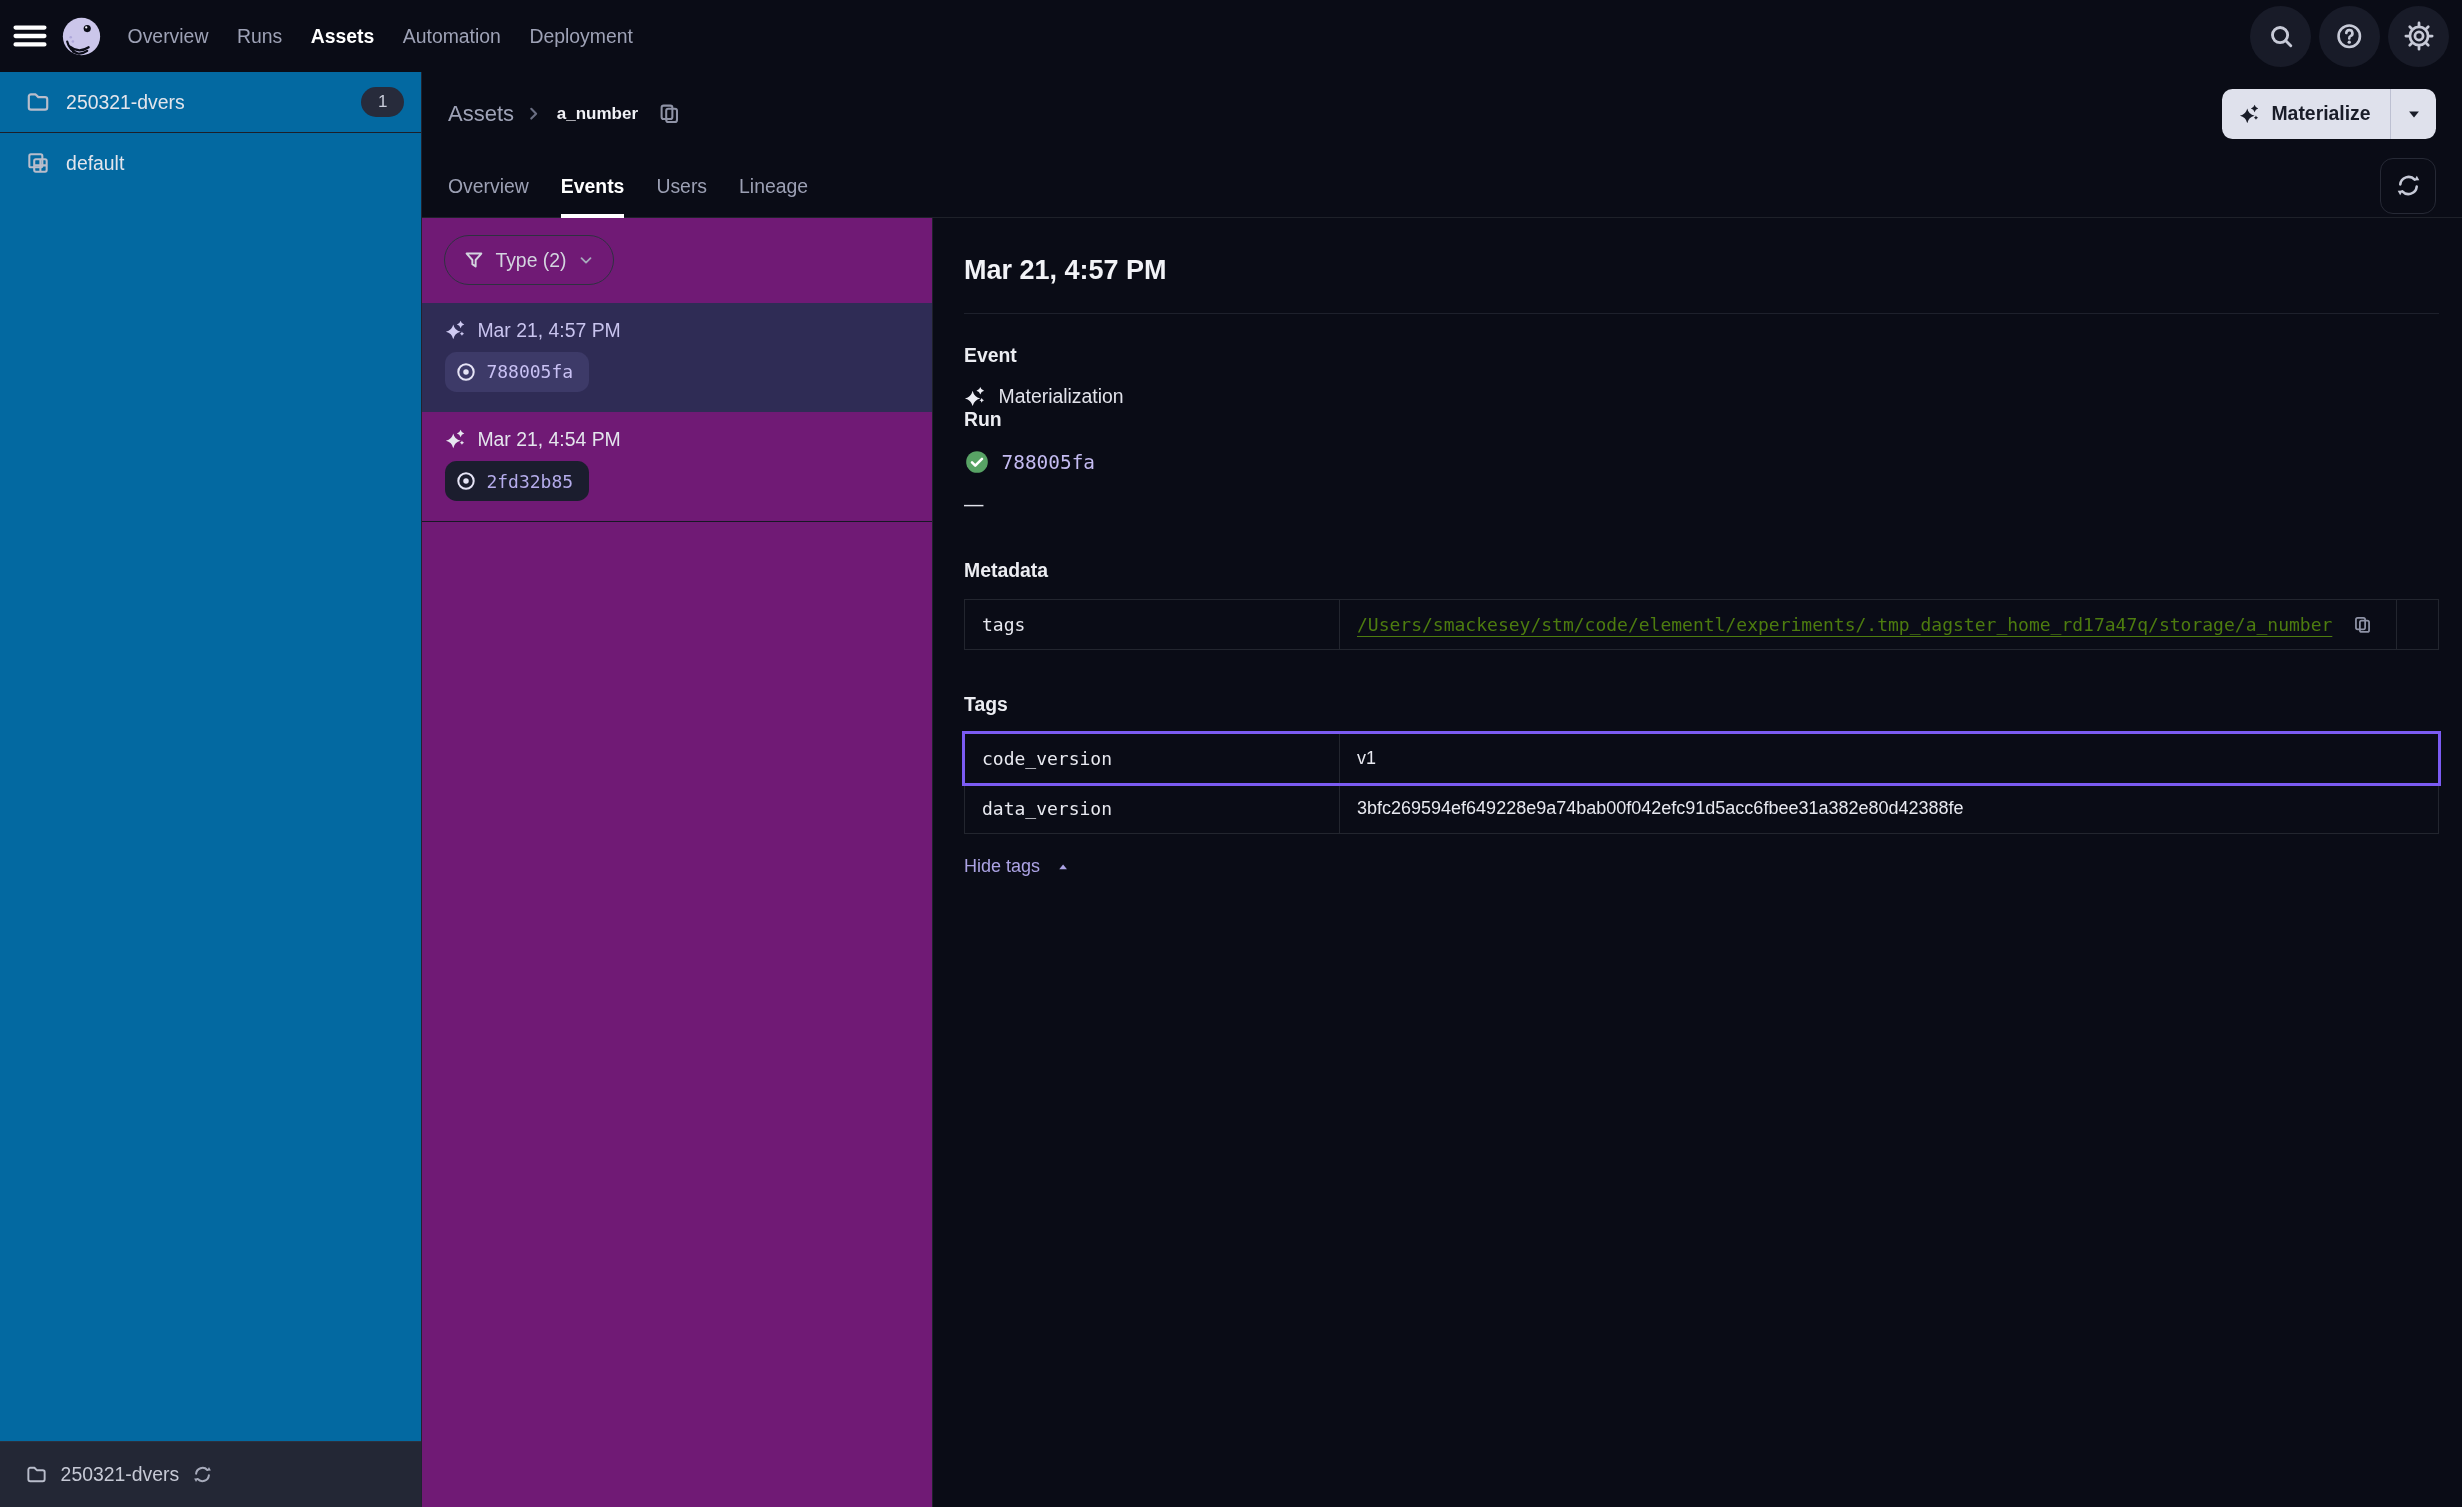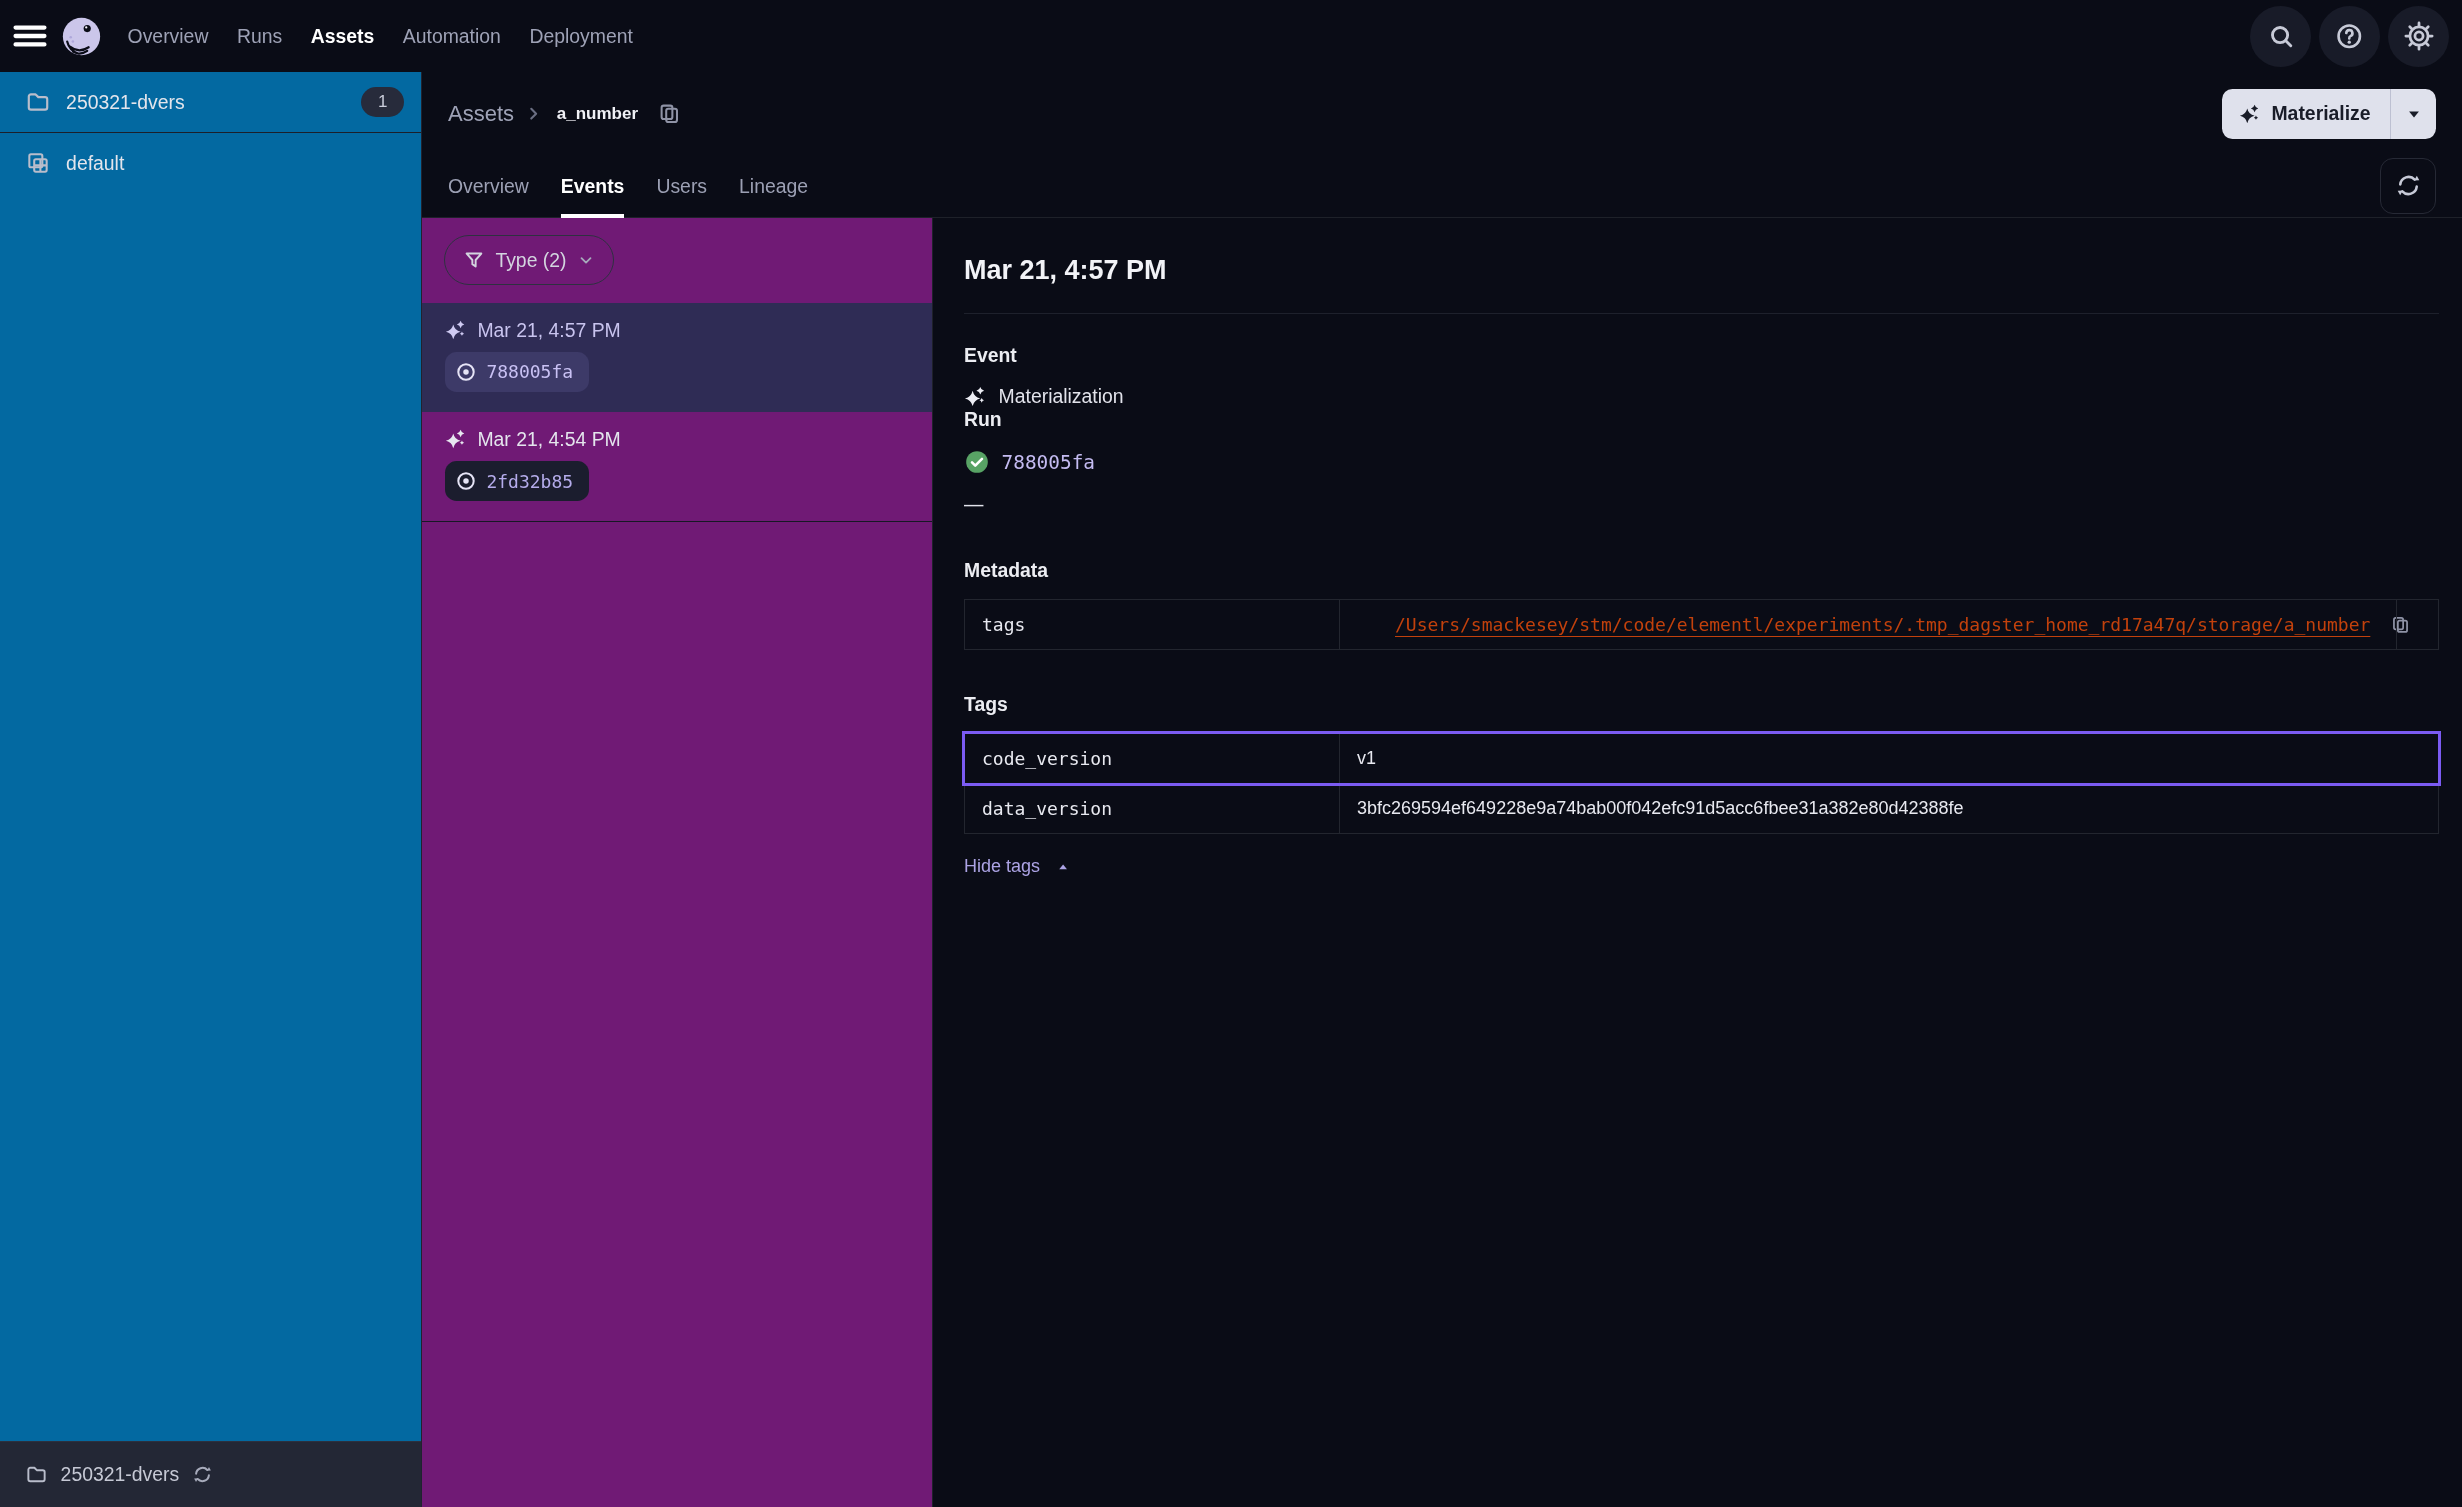--- a/index.html
+++ b/index.html
@@ -80,21 +80,21 @@
   .col-v .sparkle{color:#ECEDF4;}
   .run-link{color:#C4BBF1;text-decoration:none;font-size:19.4px;}
   .check{color:#58A365;}
   .section-h{margin-top:43px;font-size:19.4px;font-weight:700;color:#ECEDF2;}
   .d-table{margin-top:17px;border:1.3px solid #23262F;}
   .t-row{display:flex;min-height:49px;align-items:stretch;}
   .t-row + .t-row{border-top:1.3px solid #23262F;}
   .t-key{width:375px;box-sizing:border-box;padding:0 15.5px 0 17px;display:flex;align-items:center;font-size:18px;color:#E8E9F0;border-right:1.3px solid #23262F;}
   .t-val{flex:1;padding:0 17px;display:flex;align-items:center;gap:10.4px;font-size:18px;color:#E8E9F0;min-width:0;}
   .t-action{width:41px;border-left:1.3px solid #23262F;}
-  .path-link{color:#c2410c;font-size:18px;text-decoration:underline;text-underline-offset:4.5px;white-space:nowrap;margin-left:38px;}
+  .path-link{color:#4d7c0f;font-size:18px;text-decoration:underline;text-underline-offset:4.5px;white-space:nowrap;}
   .hl-row{outline:3.2px solid #7B5BF2;outline-offset:0.6px;position:relative;z-index:1;}
   .hide-tags{margin-top:22px;display:inline-flex;align-items:center;gap:16px;color:#ACA3E4;font-size:18px;text-decoration:none;}
 </style>
 </head>
 <body>
 
 <svg width="0" height="0" style="position:absolute">
   <defs>
     <symbol id="i-menu" viewBox="0 0 30 30">
         <path d="M3 8h24M3 15h24M3 22h24" stroke="currentColor" stroke-width="3.6" stroke-linecap="round" fill="none"></path>

